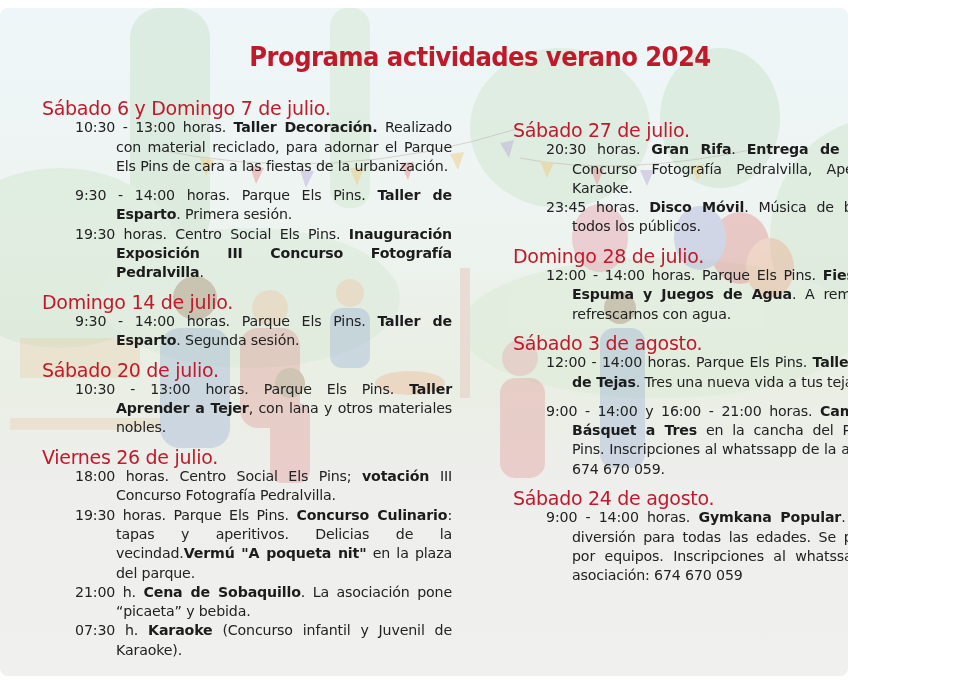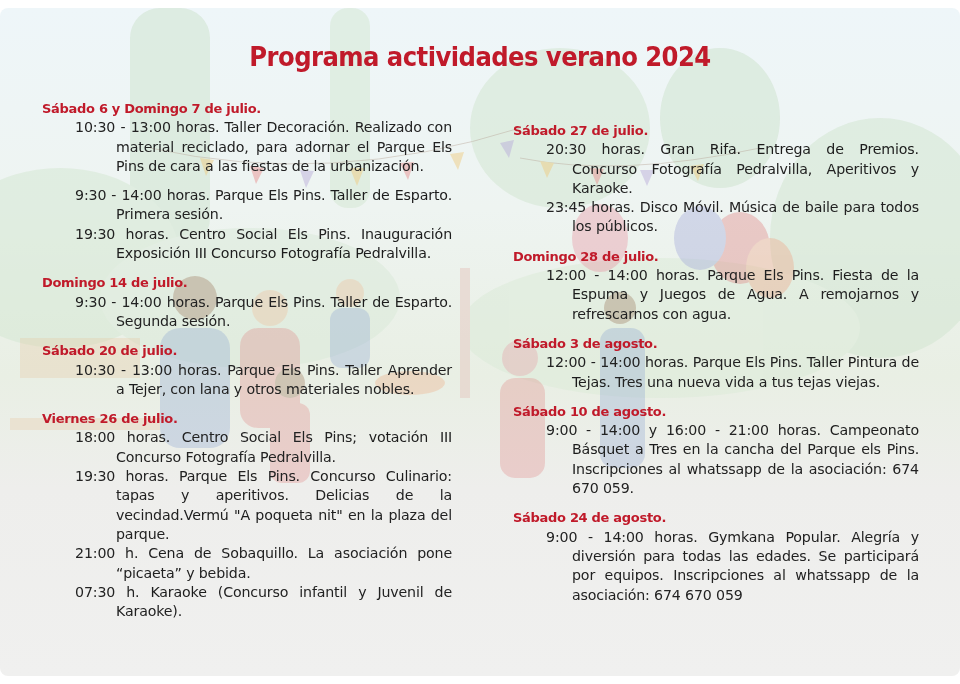--- a/index.html
+++ b/index.html
@@ -1,29 +1,29 @@
 <!DOCTYPE html>
 <html><head>
 <meta charset="utf-8">
 <style>
   html, body { margin:0; padding:0; }
   body { width:960px; height:684px; overflow:hidden; background:#ffffff; font-family:"DejaVu Sans", sans-serif; }
-  .poster { position:absolute; left:0; top:8px; width:960px; height:668px; overflow:hidden;
+  .poster { position:absolute; left:0; top:8px; width:848px; height:668px; overflow:hidden;
     background: linear-gradient(to bottom, #eef6f9 0%, #eef4f1 30%, #e9efe4 55%, #eeeeec 72%, #f0f0ef 100%); border-radius: 8px; }
   .bg { position:absolute; inset:0; pointer-events:none; }
   .title { position:absolute; left:0; width:960px; top:33px; text-align:center; color:#c01a2a;
     font-family:"DejaVu Sans", sans-serif; font-weight:bold; font-size:27px; letter-spacing:-0.6px; transform:scaleX(0.9); }
   .col { position:absolute; font-size:14.2px; line-height:19.3px; color:#222; letter-spacing:-0.15px; }
   .col.left { left:42px; top:91px; width:410px; }
   .col.right { left:513px; top:85px; width:406px;margin-top:28px; }
   .day { margin-bottom:10px; }
-  .day-title { color:#c01a2a; font-weight:bold; font-size:13px; letter-spacing:-0.3px; }
+  .day-title { color:#c01a2a; font-weight:normal; font-size:19px; letter-spacing:-0.3px; }
   .entry { padding-left:74px; text-indent:-41px; text-align:justify; margin:0; }
   .right .entry { padding-left:59px; text-indent:-26px; }
-  .entry b { font-weight:normal; color:#1c1c1c; }
+  .entry b { font-weight:bold; color:#1c1c1c; }
 </style>
 </head>
 <body>
 
 <div class="poster">
   <svg class="bg" width="960" height="668" viewBox="0 0 960 668">
 
     <g opacity="0.55">
       <rect x="130" y="0" width="80" height="240" rx="30" fill="#cfe3cf"></rect>
       <rect x="330" y="0" width="40" height="200" rx="18" fill="#d6e8d4"></rect>
@@ -114,21 +114,20 @@
     </div>
     <div class="day">
       <div class="day-title">Domingo 28 de julio.</div>
       <p class="entry"><span>12:00 - 14:00 horas.</span><span> Parque Els Pins. </span><b>Fiesta de la Espuma y Juegos de Agua</b><span>. A remojarnos y refrescarnos con agua.</span></p>
     </div>
     <div class="day">
       <div class="day-title">Sábado 3 de agosto.</div>
       <p class="entry"><span>12:00 - 14:00 horas.</span><span> Parque Els Pins. </span><b>Taller Pintura de Tejas</b><span>. Tres una nueva vida a tus tejas viejas.</span></p>
     </div>
     <div class="day">
-      <div class="day-title">Sábado 10 de agosto.</div>
       <p class="entry"><span>9:00 - 14:00 y 16:00 - 21:00 horas.</span><span> </span><b>Campeonato Básquet a Tres</b><span> en la cancha del Parque els Pins. Inscripciones al whatssapp de la asociación: 674 670 059.</span></p>
     </div>
     <div class="day">
       <div class="day-title">Sábado 24 de agosto.</div>
       <p class="entry"><span>9:00 - 14:00 horas.</span><span> </span><b>Gymkana Popular</b><span>. Alegría y diversión para todas las edades. Se participará por equipos. Inscripciones al whatssapp de la asociación: 674 670 059</span></p>
     </div>
   </div>
 </div>
 
 </body></html>

